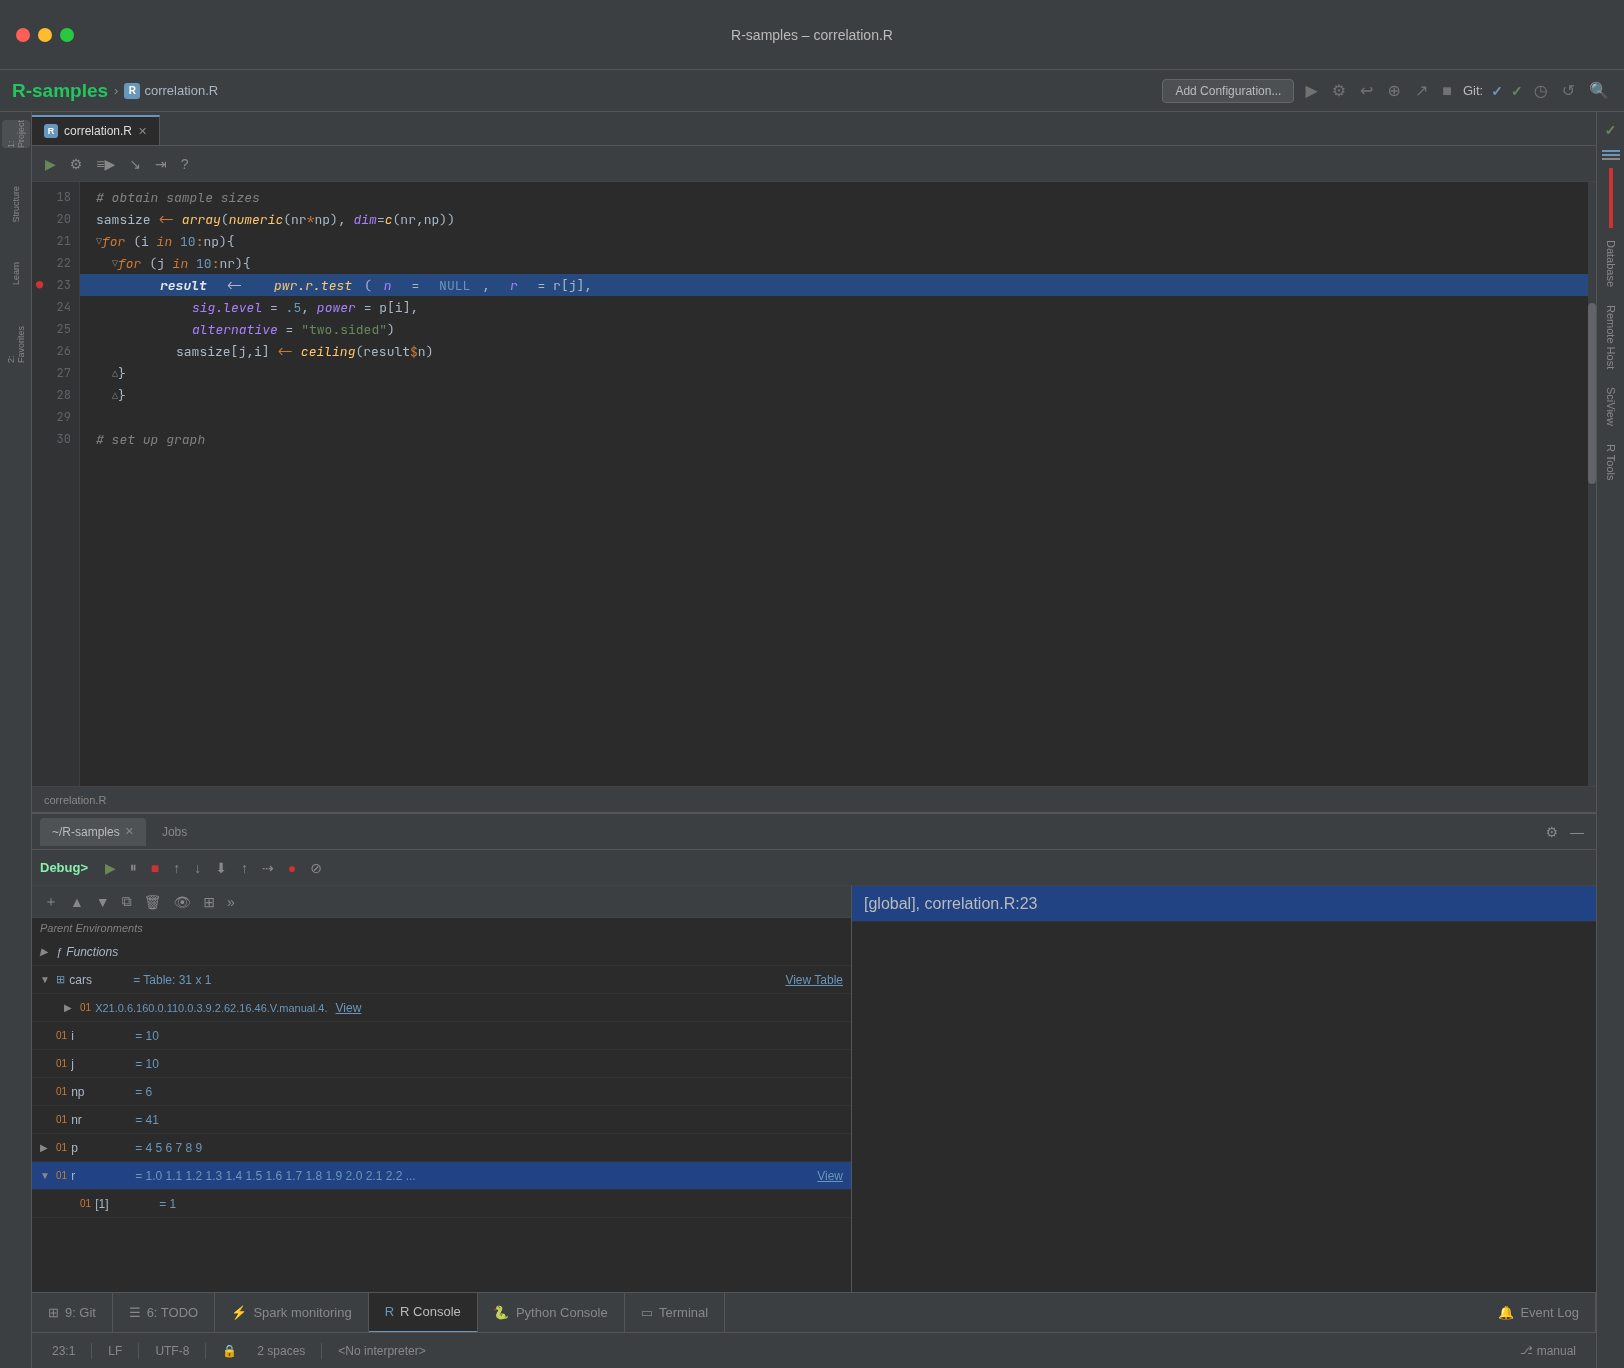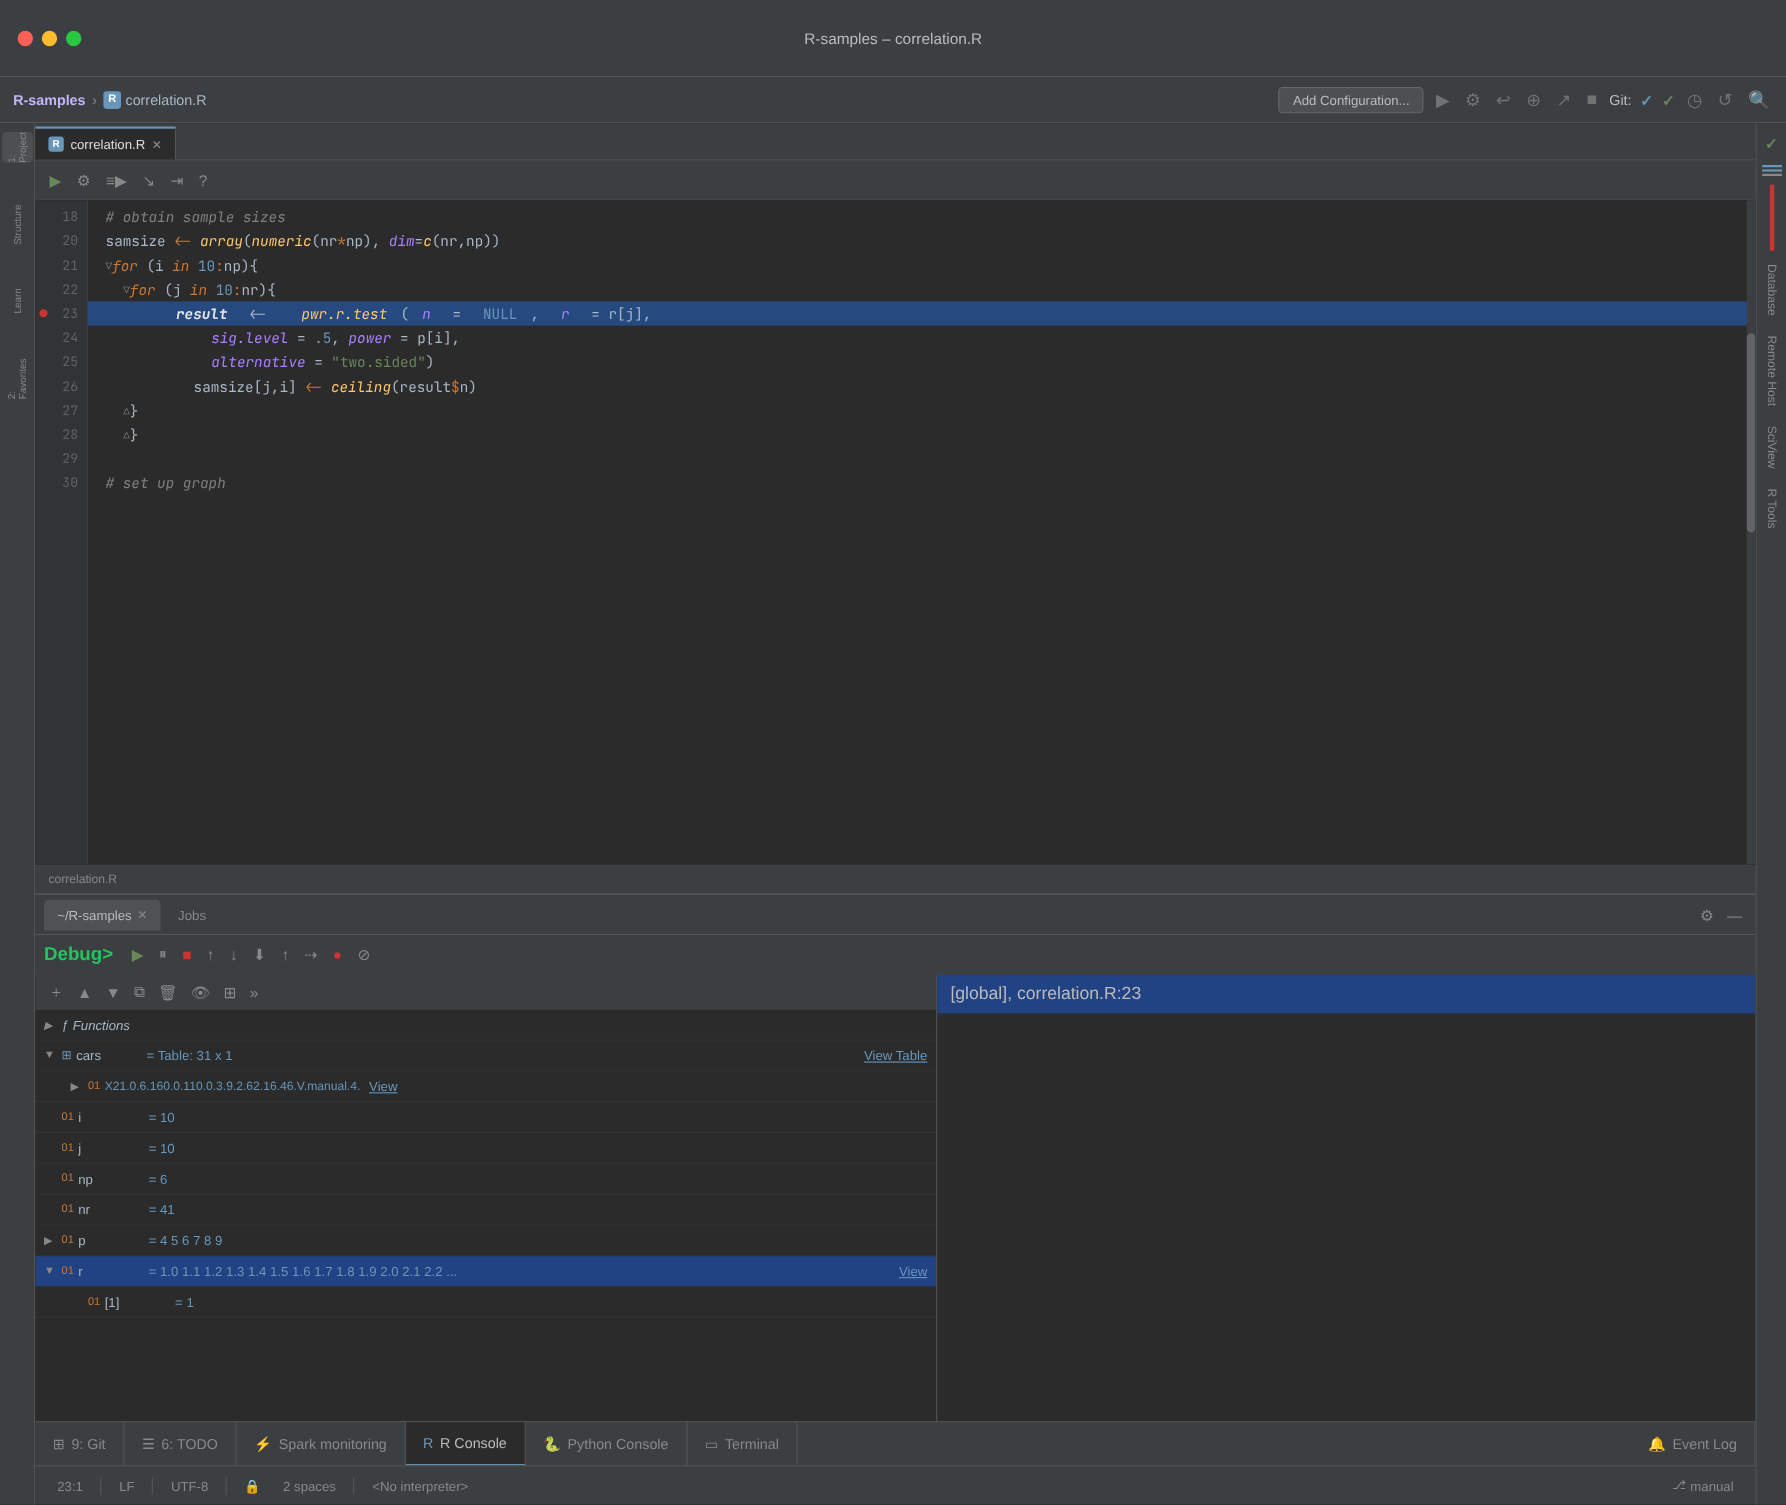--- a/index.html
+++ b/index.html
@@ -58,23 +58,23 @@
       border-bottom: 1px solid #555;
       flex-shrink: 0;
     }
     .breadcrumb-area {
       display: flex;
       align-items: center;
       gap: 6px;
       flex: 1;
     }
     .breadcrumb-project {
-      color: #c4b5fd;
+      color: #22c55e;
       font-weight: bold;
-      font-size: 13px;
+      font-size: 19px;
     }
     .breadcrumb-sep {
       color: #888;
     }
     .breadcrumb-file {
       color: #a9b7c6;
       font-size: 13px;
       display: flex;
       align-items: center;
       gap: 4px;
@@ -377,23 +377,23 @@
       background: #3c3f41;
       height: 36px;
       display: flex;
       align-items: center;
       padding: 0 8px;
       gap: 4px;
       border-bottom: 1px solid #444;
       flex-shrink: 0;
     }
     .debug-label {
-      color: #22c55e;
+      color: #86efac;
       font-weight: bold;
-      font-size: 17px;
+      font-size: 13px;
       margin-right: 8px;
     }
     .debug-btn {
       background: none;
       border: none;
       color: #888;
       cursor: pointer;
       padding: 3px 5px;
       font-size: 14px;
       border-radius: 3px;
@@ -734,20 +734,21 @@
             <button class="var-tool-btn">▲</button>
             <button class="var-tool-btn">▼</button>
             <button class="var-tool-btn">⧉</button>
             <button class="var-tool-btn">🗑</button>
             <button class="var-tool-btn">👁</button>
             <button class="var-tool-btn">⊞</button>
             <button class="var-tool-btn">»</button>
           </div>
 
           <div class="variables-list">
+            <div class="panel-header-text">Parent Environments</div>
 
             <div class="var-row section-header">
               <span class="var-expand">▶</span>
               <span class="var-icon">ƒ</span>
               <span class="var-name">Functions</span>
             </div>
 
             <div class="var-row">
               <span class="var-expand">▼</span>
               <span class="var-icon table">⊞</span>

